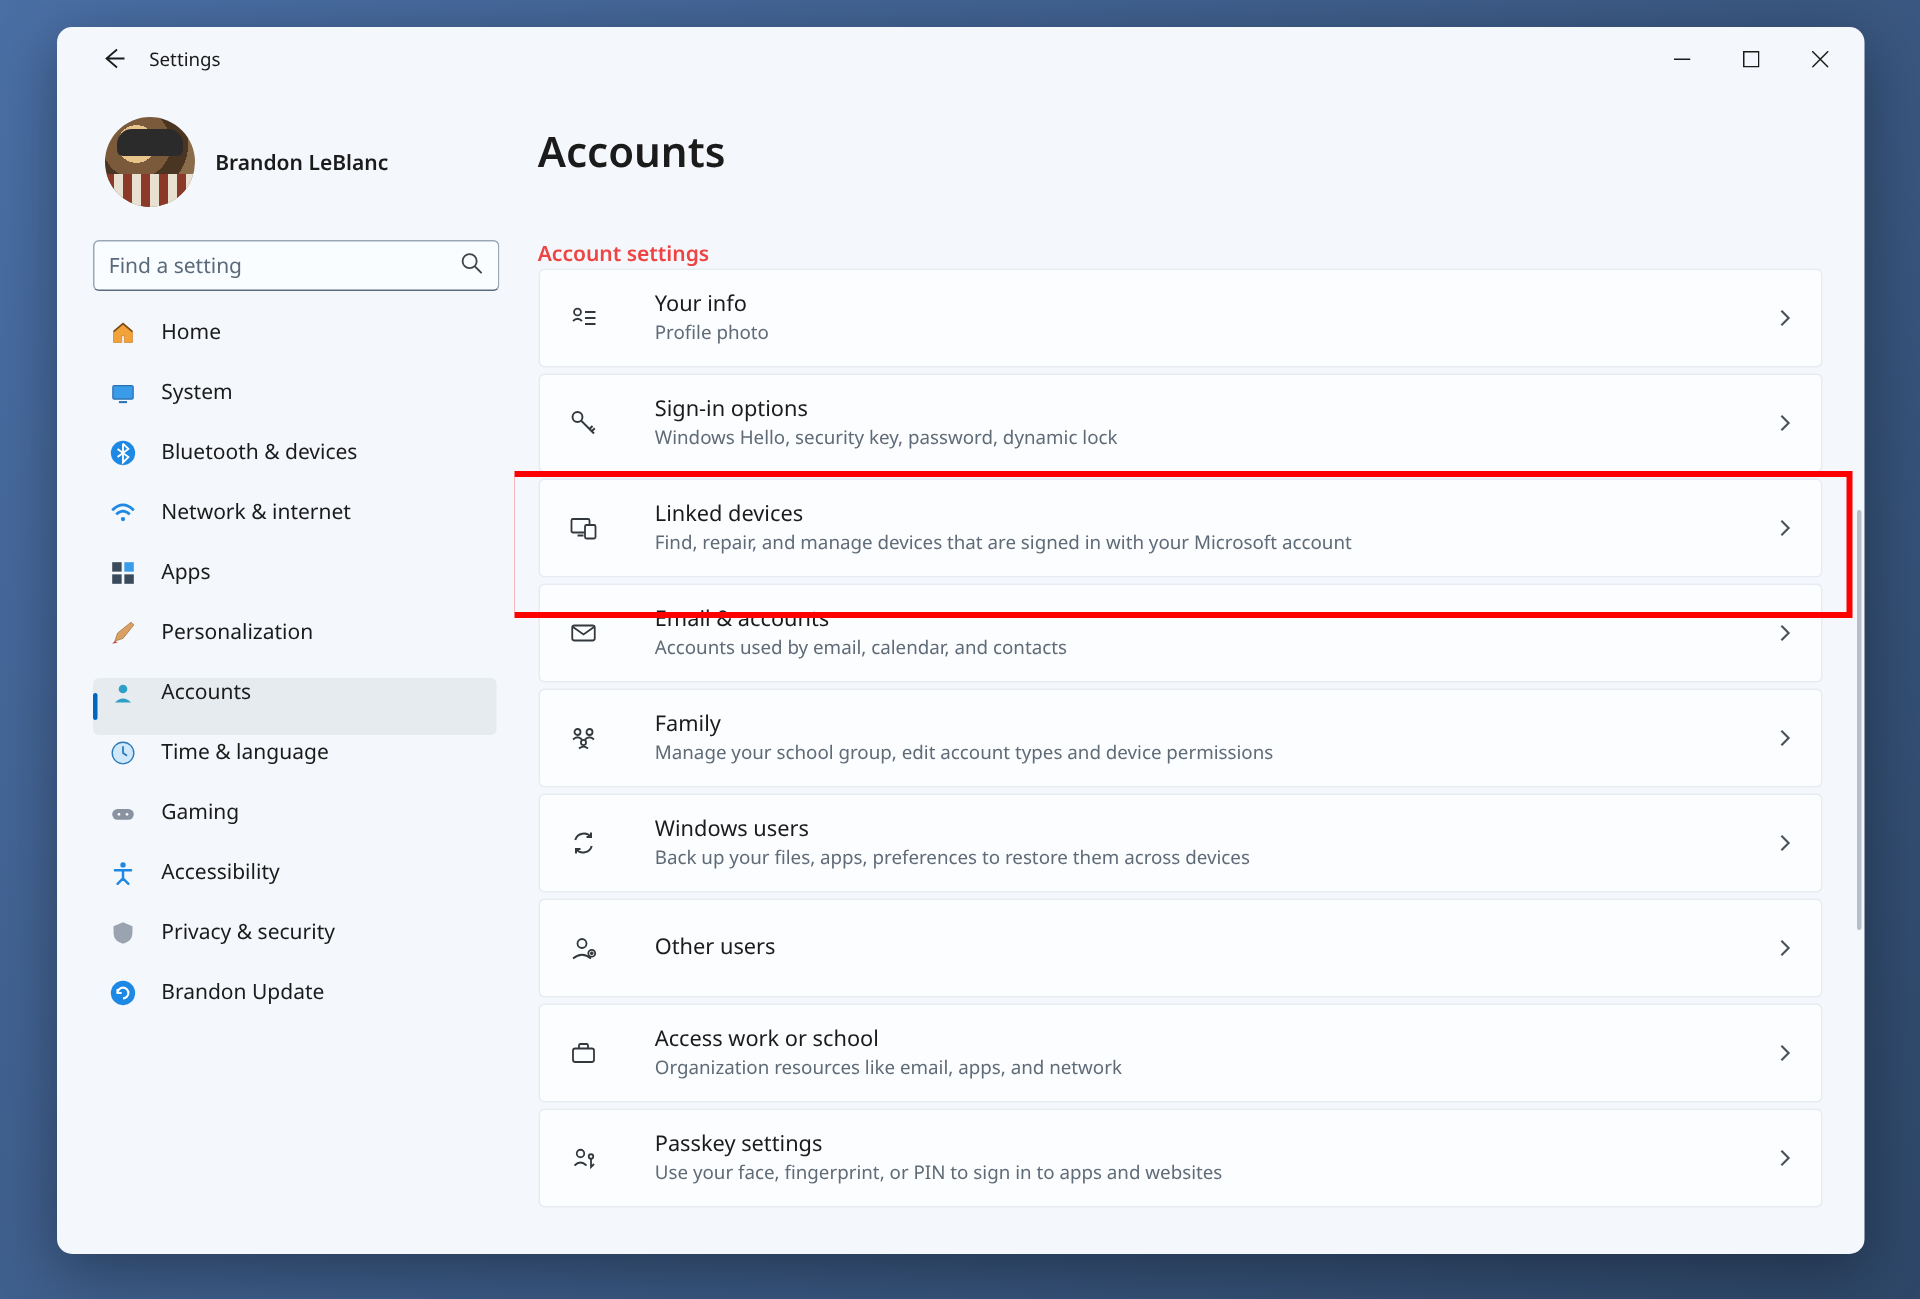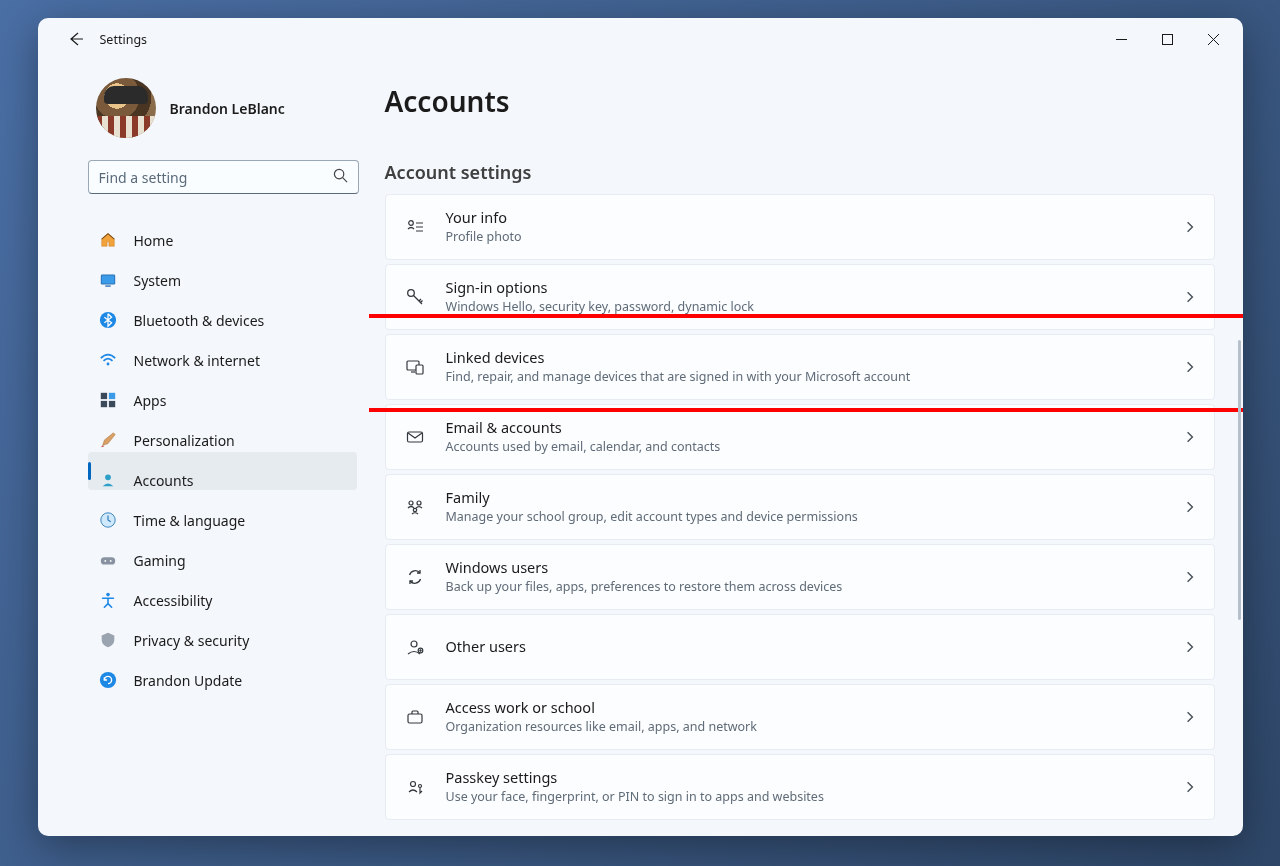--- a/index.html
+++ b/index.html
@@ -50,21 +50,20 @@
   .body {
     flex:1;
     display:flex;
     min-height:0;
   }
   .sidebar {
     width: 305px;
     padding: 0 10px 0 24px;
     display:flex;
     flex-direction:column;
-    margin-left:26px;
   }
   .profile {
     display:flex;
     align-items:center;
     gap:14px;
     padding: 18px 8px 22px 8px;
   }
   .avatar {
     width:60px;height:60px;border-radius:50%;
     background: radial-gradient(circle at 35% 30%, #e8c38a 0 22%, #7a5a3a 22% 40%, #4a3522 40% 60%, #8a6b4a 60% 100%);
@@ -92,21 +91,21 @@
   }
   .search input{
     flex:1;border:none;outline:none;background:transparent;
     font-size:14px;color:#0369a1;
   }
   .search input::placeholder{color:#5a6a7a;}
   .search .sicon{color:#444;}
   .nav { display:flex;flex-direction:column;gap:2px;padding-right:2px;}
   .nav-item{
     height:38px;border-radius:4px;
-    display:flex;align-items:flex-end;gap:16px;
+    display:flex;align-items:flex-start;gap:16px;
     padding:0 10px;
     font-size:14px;color:#1b1b1b;
     cursor:pointer;
     position:relative;
   }
   .nav-item.active{background:#e6ebf0;}
   .nav-item.active::before{
     content:"";position:absolute;left:0;top:10px;bottom:10px;width:3px;
     background:#0067c0;border-radius:2px;
   }
@@ -117,37 +116,36 @@
     padding: 22px 28px 0 16px;
     min-width:0;
     position:relative;
     overflow:hidden;
   }
   .page-title{
     font-size:28px;font-weight:600;color:#1b1b1b;
     margin-bottom:40px;
   }
   .section-label{
-    font-size:18px;font-weight:600;color:#404040;
-    margin-bottom:10px;
+    font-size:14px;font-weight:600;color:#ef4444;
   }
   .cards{display:flex;flex-direction:column;gap:4px;}
   .card{
     background:#fcfdff;
     border:1px solid #e7ecf2;
     border-radius:4px;
     min-height:66px;
     display:flex;align-items:center;
     padding:0 18px;
     gap:20px;
     cursor:pointer;
     position:relative;
   }
   .cicon{width:22px;display:flex;align-items:center;justify-content:center;color:#33383d;flex-shrink:0;}
-  .ctext{flex:1;min-width:0;}
+  .ctext{flex:1;min-width:0;margin-left:17px;}
   .ctitle{font-size:14.5px;color:#1b1b1b;line-height:1.35;}
   .cdesc{font-size:12.5px;color:#5f6b77;line-height:1.35;margin-top:1px;}
   .chevron{color:#4a525a;flex-shrink:0;}
   
   .highlight{
     position:absolute;
     border:4px solid #ff0000;
     pointer-events:none;
   }
   

